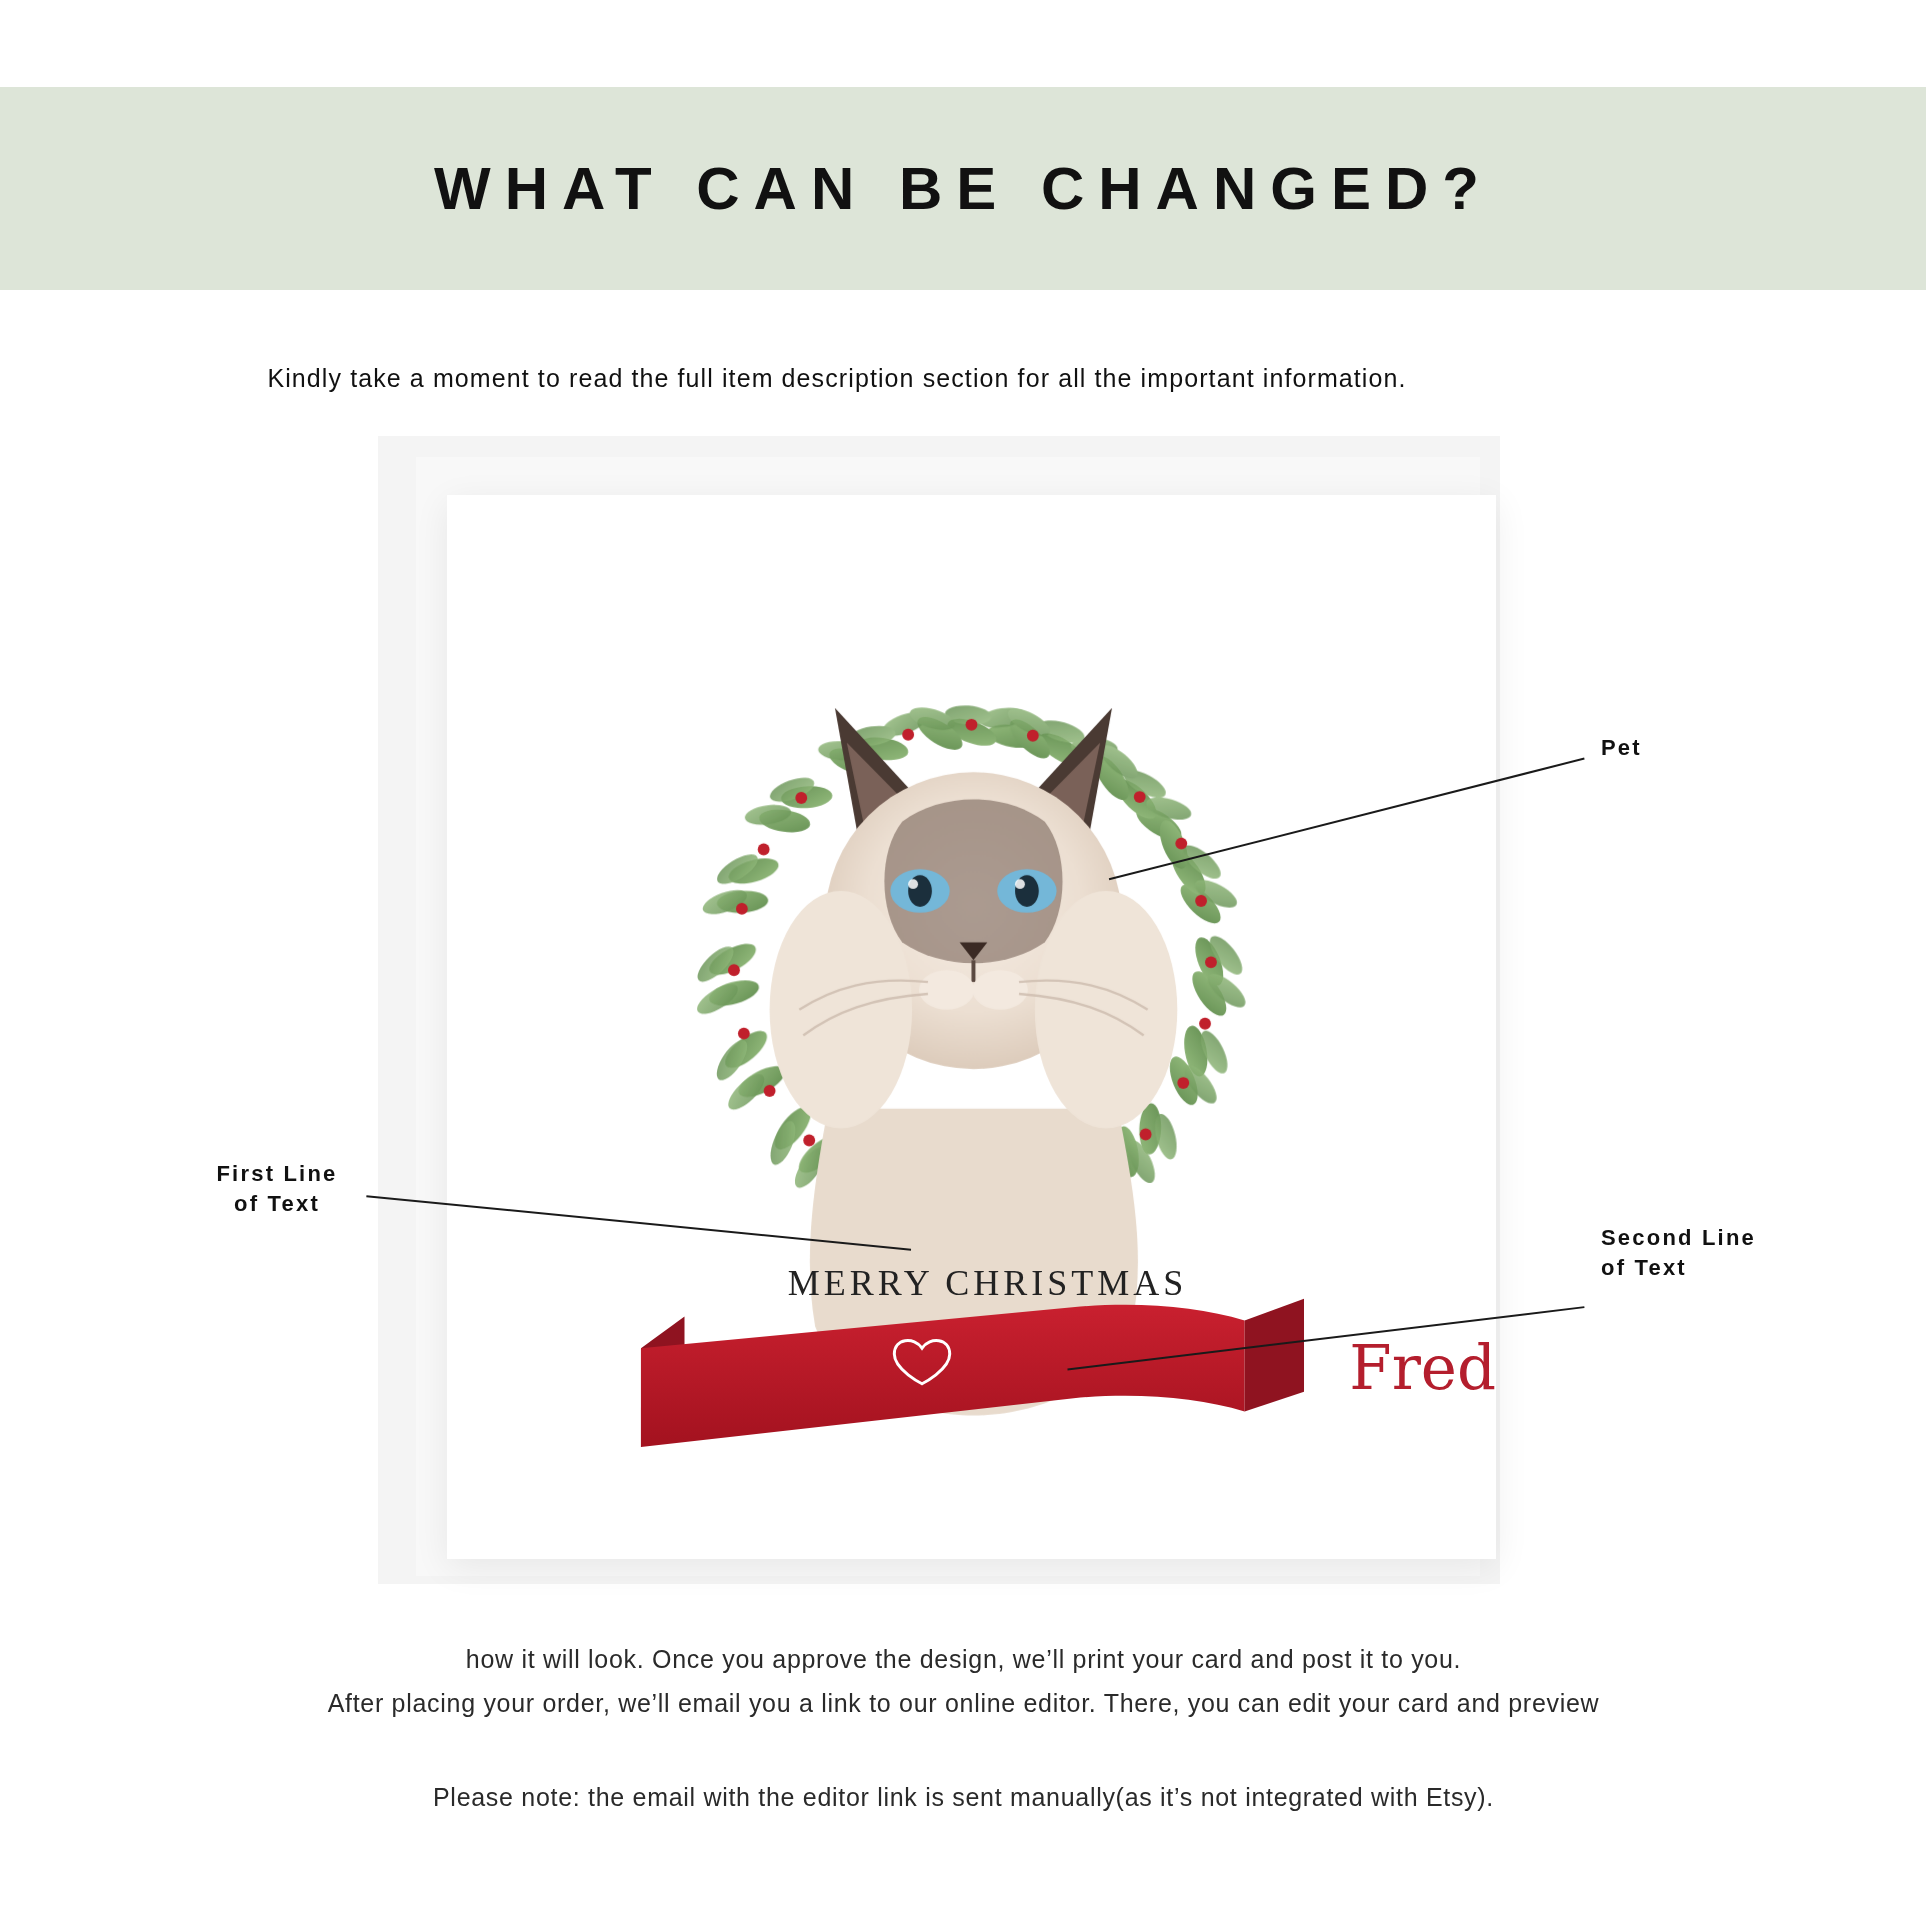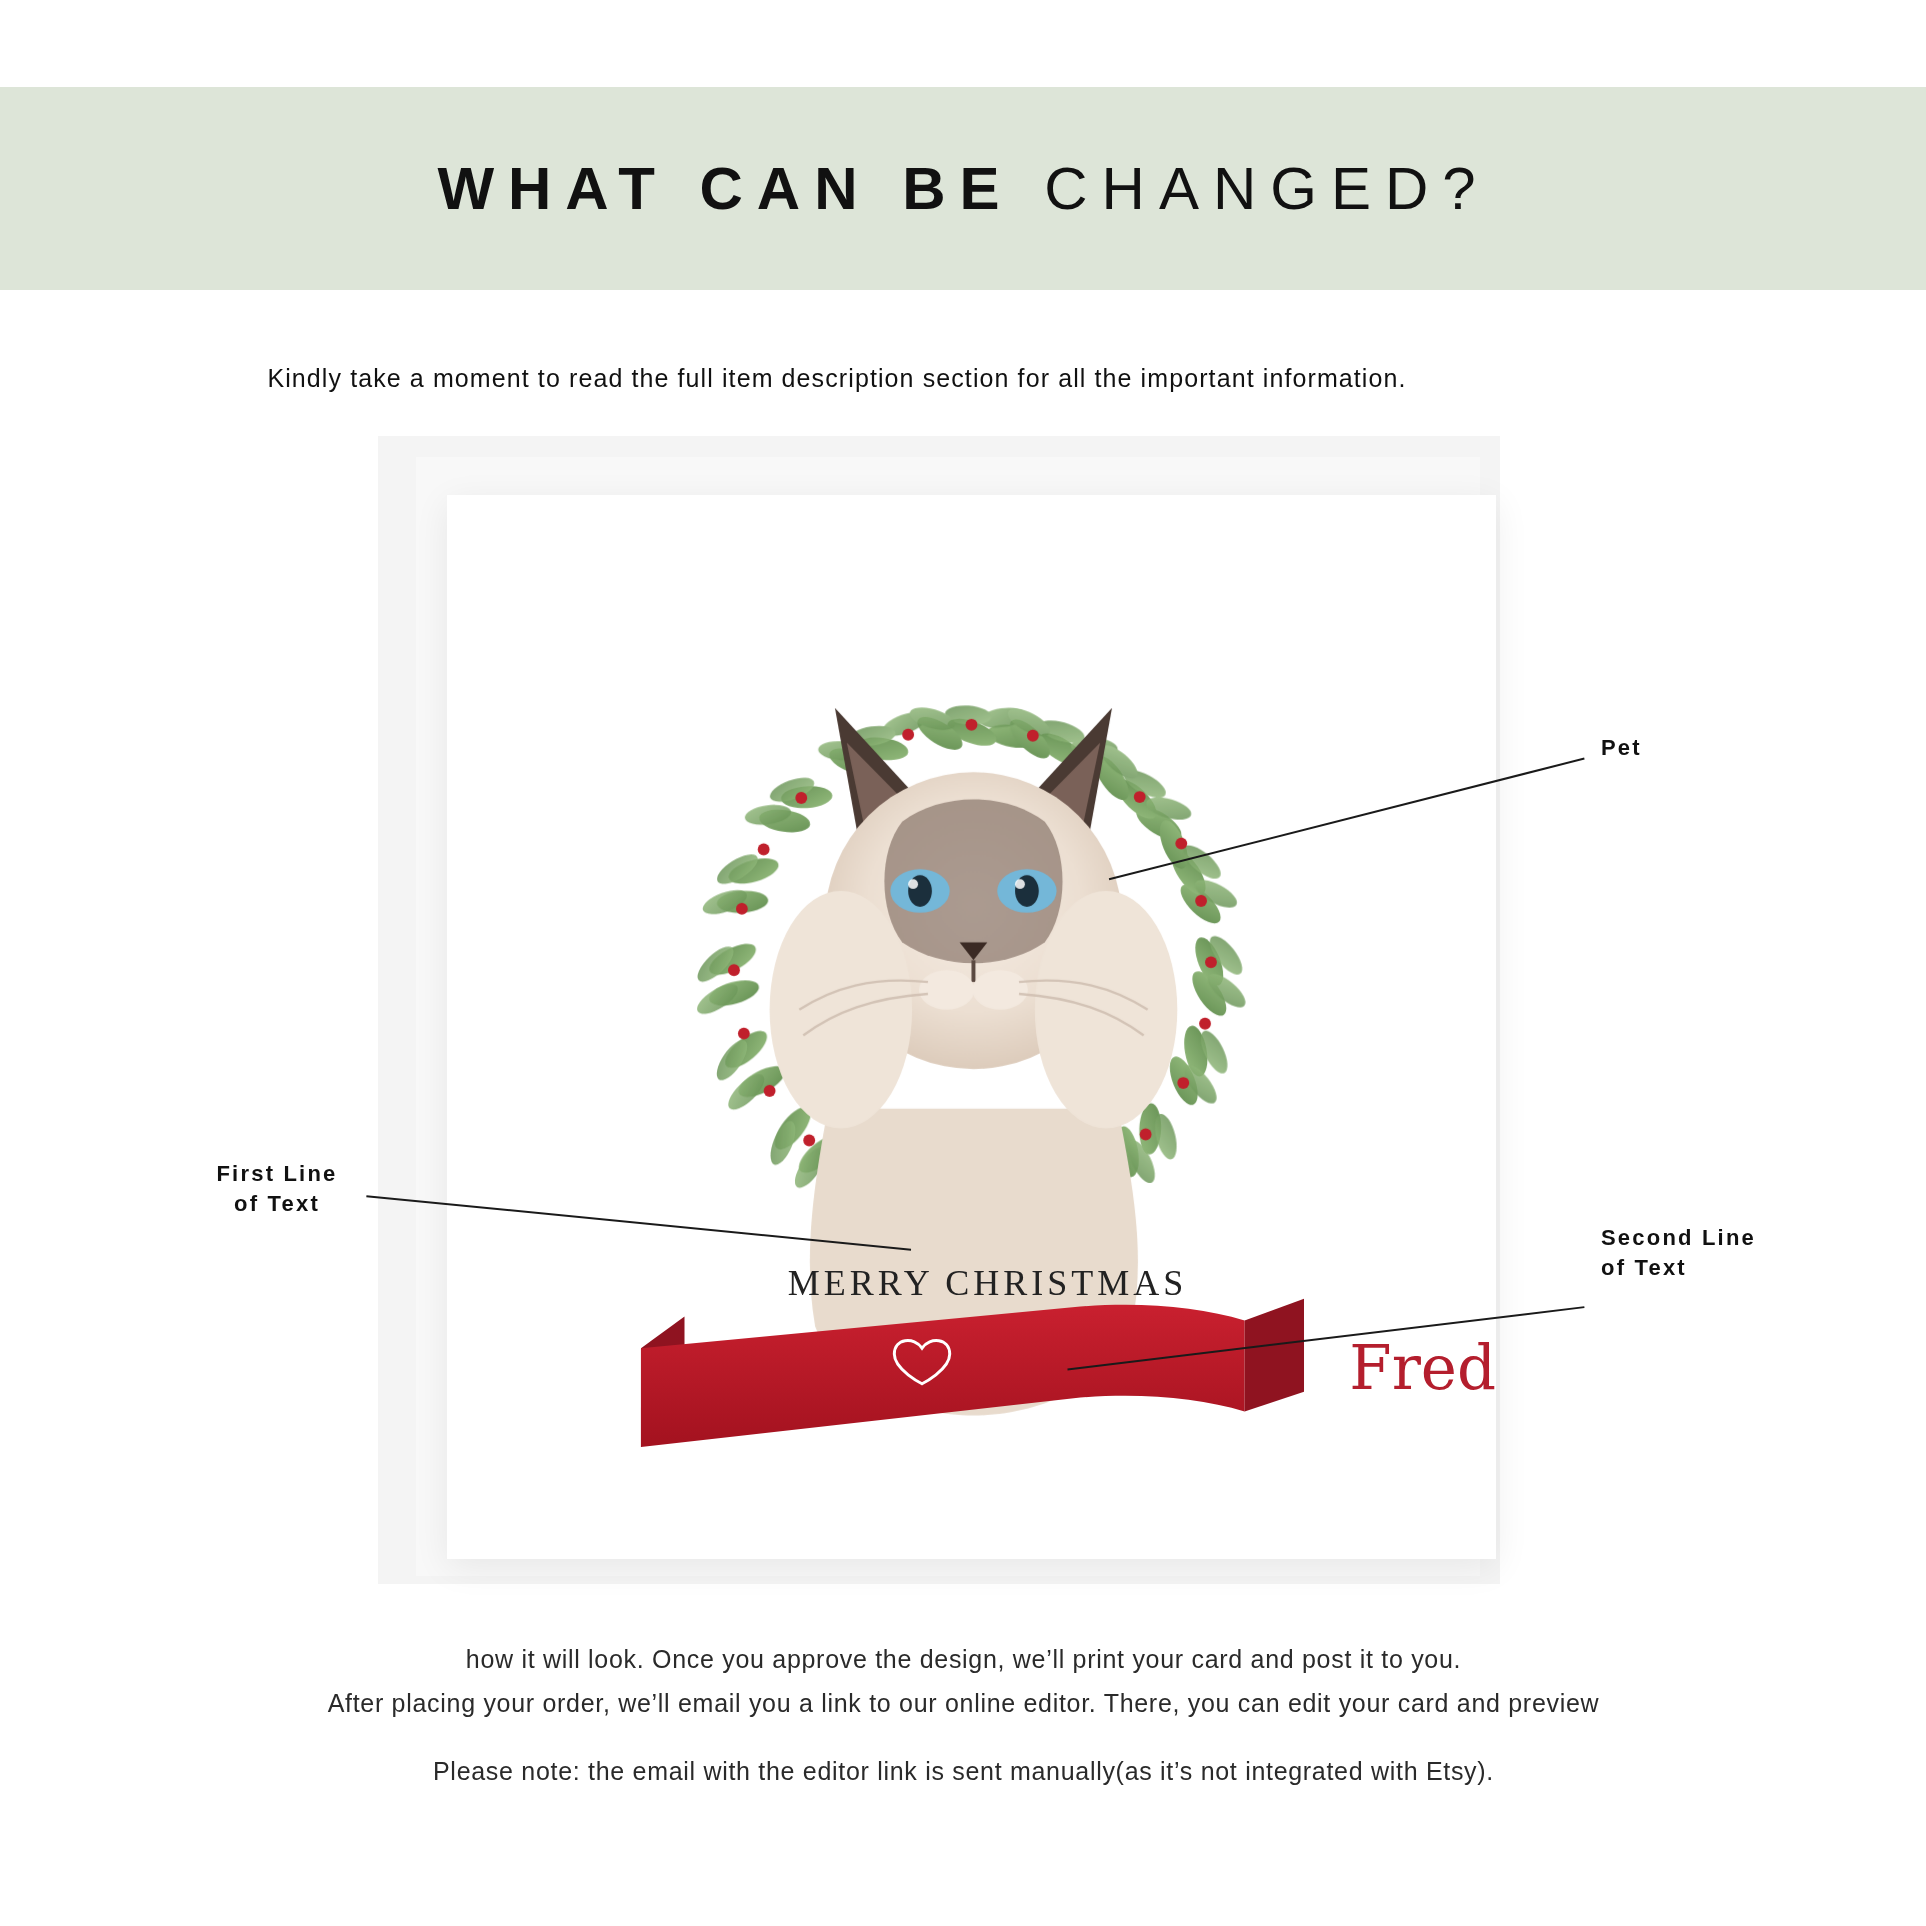--- a/index.html
+++ b/index.html
@@ -31,21 +31,21 @@
     font-size: 60px;
     letter-spacing: 14px;
     color: #111111;
     white-space: nowrap;
     font-family: "Liberation Sans", sans-serif;
   }
   .header-title .bold {
     font-weight: bold;
   }
   .header-title .light {
-    font-weight: 400;
+    font-weight: 700;
   }
 
   
   .subheadline {
     position: absolute;
     left: 0;
     top: 364px;
     width: 1674px;
     text-align: center;
     font-size: 25px;
@@ -139,21 +139,21 @@
     left: 0;
     top: 1638px;
     width: 1927px;
     text-align: center;
     color: #2a2a2a;
     font-size: 25px;
     letter-spacing: 0.7px;
     line-height: 1.75;
   }
   .footer p { margin: 0 0 0 0; }
-  .footer .p2 { margin-top: 24px; }
+  .footer .p2 { margin-top: 50px; }
 </style>
 </head>
 <body>
 
 <div class="header-band">
   <div class="header-title">
     <span class="bold">WHAT CAN BE</span>
     <span class="light">CHANGED?</span>
   </div>
 </div>

